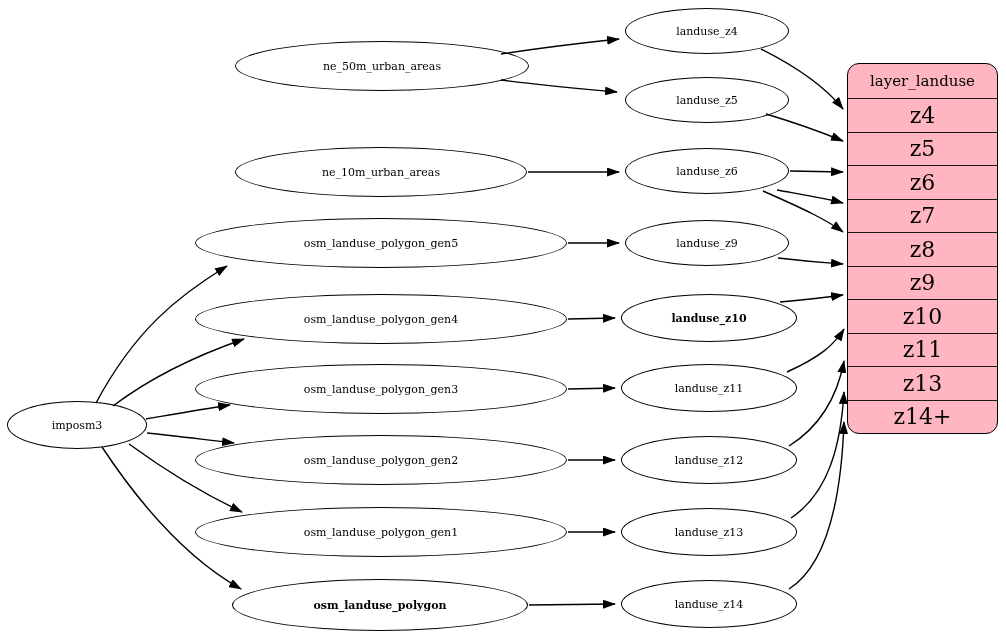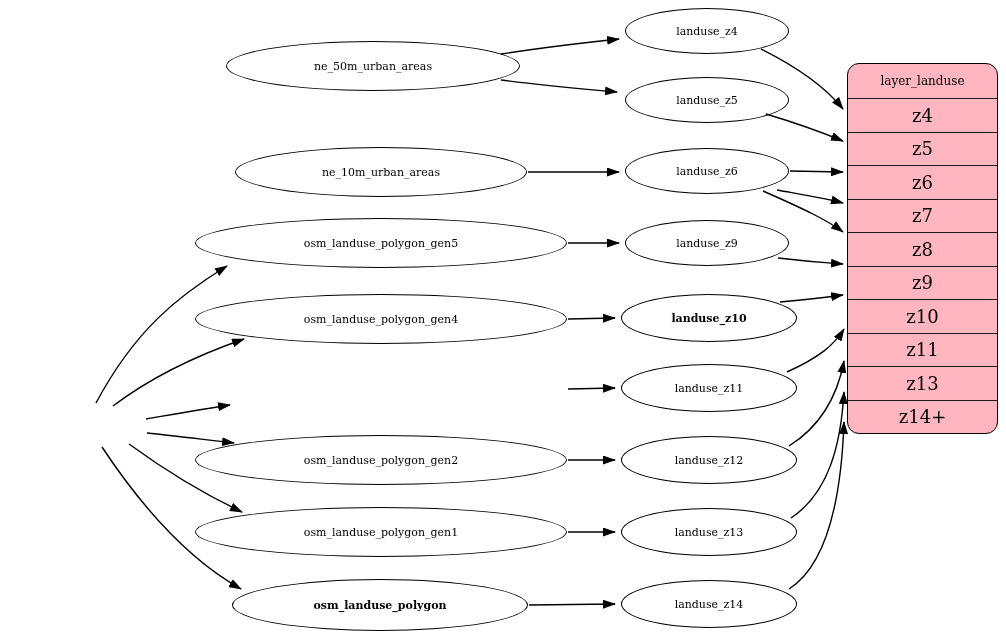--- a/index.html
+++ b/index.html
@@ -13,44 +13,50 @@
     display:flex;align-items:center;justify-content:center;
     font-size:11px;line-height:1;white-space:nowrap;z-index:1;
   }
   .record{
     position:absolute;box-sizing:border-box;left:847px;top:63px;width:151px;height:371px;
     border:1.4px solid #000;border-radius:12px;overflow:hidden;
     display:flex;flex-direction:column;z-index:1;
   }
   .record-header{
     box-sizing:border-box;height:34px;display:flex;align-items:center;justify-content:center;
-    font-size:12px;
+    font-size:15px;
   }
   .record-row{
     box-sizing:border-box;flex:1;border-top:1.2px solid #1a1a1a;
-    display:flex;align-items:center;justify-content:center;font-size:18px;
+    display:flex;align-items:center;justify-content:center;font-size:22px;
   }
   svg.edges{position:absolute;left:0;top:0;z-index:2;pointer-events:none;}
 </style>
 </head>
 <body>
 
 <div class="canvas">
 
-  <div class="node" style="left:226px;top:41px;width:294px;height:50px;">
+  <div class="node" style="left:7px;top:401px;width:140px;height:48px;">
+      <span>imposm3</span>
+    </div>
+  <div class="node" style="left:235px;top:41px;width:294px;height:50px;">
       <span>ne_50m_urban_areas</span>
     </div>
   <div class="node" style="left:235px;top:147px;width:292px;height:50px;">
       <span>ne_10m_urban_areas</span>
     </div>
   <div class="node" style="left:195px;top:218px;width:372px;height:50px;">
       <span>osm_landuse_polygon_gen5</span>
     </div>
   <div class="node" style="left:195px;top:294px;width:372px;height:50px;">
       <span>osm_landuse_polygon_gen4</span>
+    </div>
+  <div class="node" style="left:195px;top:364px;width:372px;height:50px;">
+      <span>osm_landuse_polygon_gen3</span>
     </div>
   <div class="node" style="left:195px;top:435px;width:372px;height:50px;">
       <span>osm_landuse_polygon_gen2</span>
     </div>
   <div class="node" style="left:195px;top:507px;width:372px;height:50px;">
       <span>osm_landuse_polygon_gen1</span>
     </div>
   <div class="node" style="left:232px;top:579px;width:296px;height:52px;font-weight:bold;">
       <span>osm_landuse_polygon</span>
     </div>

